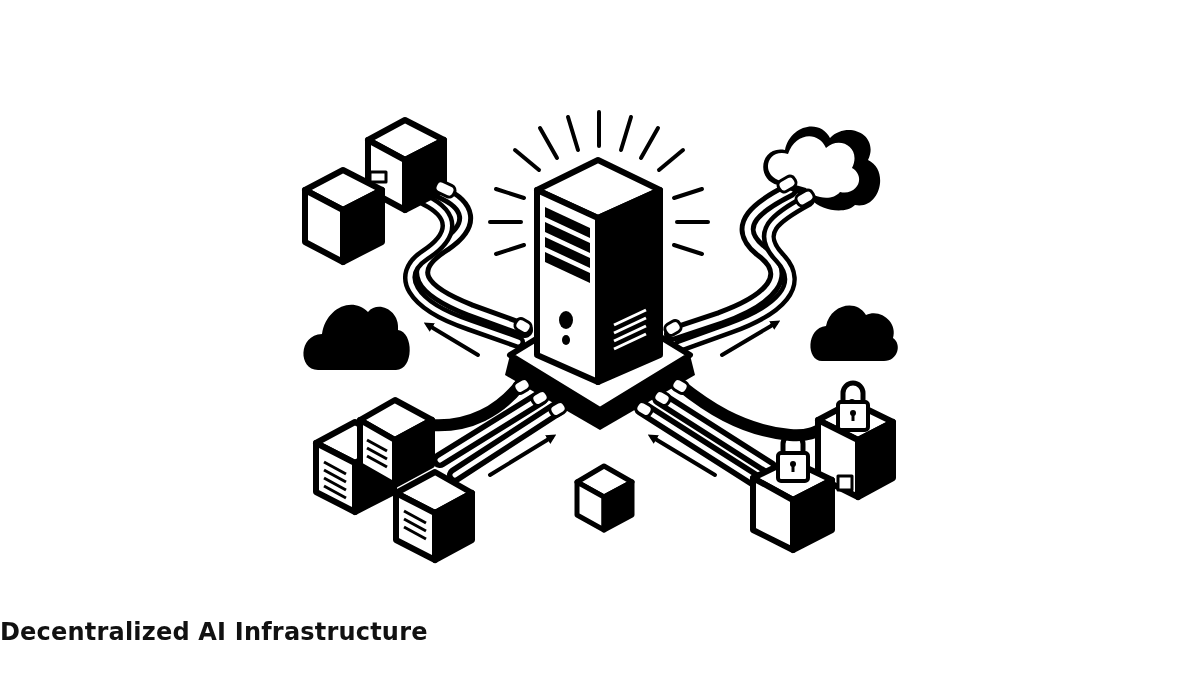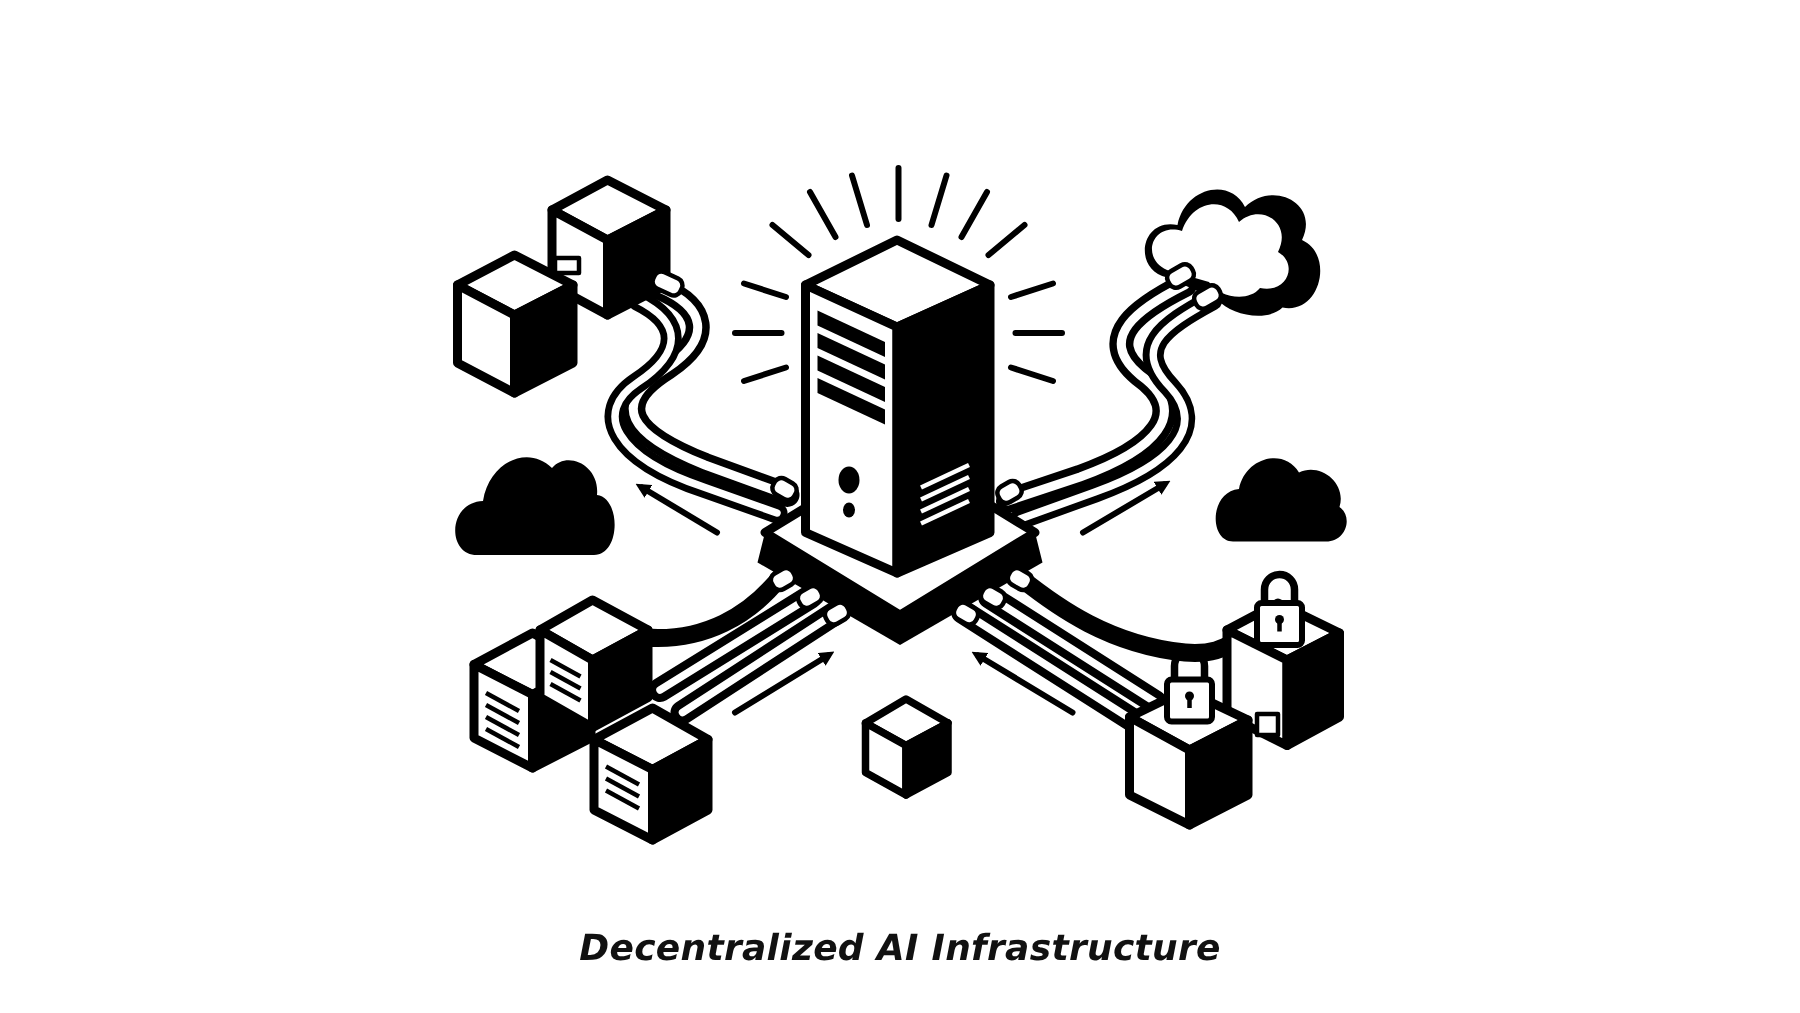--- a/index.html
+++ b/index.html
@@ -1,21 +1,21 @@
 <!DOCTYPE html>
 <html><head>
   <meta charset="utf-8">
   <style>
     html, body { margin: 0; padding: 0; background: #ffffff; }
     body { width: 1200px; height: 675px; position: relative; overflow: hidden; }
     .stage { position: absolute; left: 0; top: 0; width: 1200px; height: 675px; }
     .caption {
-      position: absolute; left: 0; top: 618px; width: 1200px; text-align: center;
+      position: absolute; left: 0; top: 618px; width: 1200px; text-align: left;
       font-family: "DejaVu Sans", sans-serif; font-weight: bold; font-size: 24px;
-      color: #111111; letter-spacing: 0.2px; font-style: italic;
+      color: #111111; letter-spacing: 0.2px;
     }
     svg { position: absolute; left: 0; top: 0; }
   </style>
 </head>
 <body>
 
 <div class="stage">
 <svg width="1200" height="675" viewBox="0 0 1200 675">
   <defs>
     <marker id="ah" markerWidth="10" markerHeight="10" refX="5" refY="5" orient="auto" markerUnits="userSpaceOnUse">

